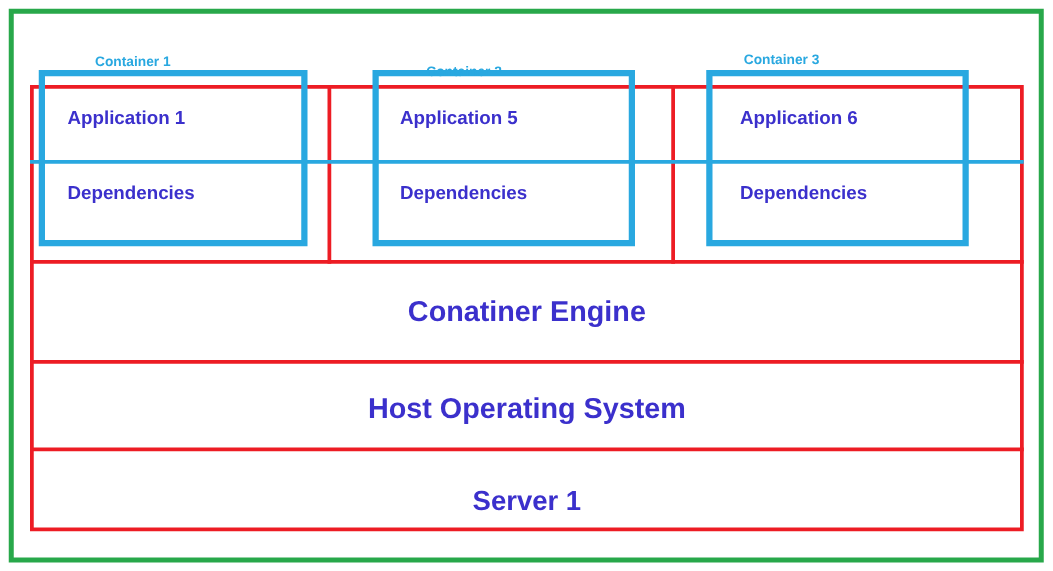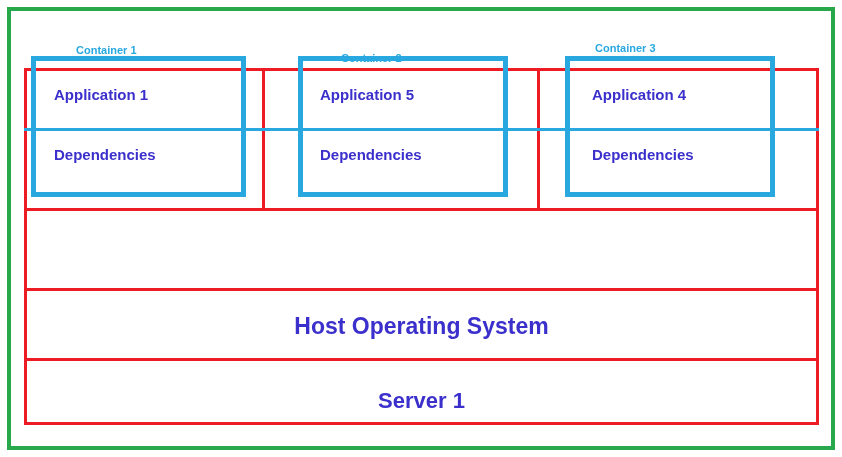--- a/index.html
+++ b/index.html
@@ -151,22 +151,23 @@
   <div class="container-box c1"></div>
   <div class="container-box c2"></div>
   <div class="container-box c3"></div>
 
   <div class="container-label l1">Container 1</div>
   <div class="container-label l2">Container 2</div>
   <div class="container-label l3">Container 3</div>
 
   <div class="cell-text app1">Application 1</div>
   <div class="cell-text app2">Application 5</div>
-  <div class="cell-text app3">Application 4</div>
+  <div class="cell-text app3">Application 6</div>
 
   <div class="cell-text dep1">Dependencies</div>
   <div class="cell-text dep2">Dependencies</div>
   <div class="cell-text dep3">Dependencies</div>
 
+  <div class="layer-row engine">Conatiner Engine</div>
   <div class="layer-row hostos">Host Operating System</div>
   <div class="layer-row server">Server 1</div>
 
 </div>
 
 </body></html>

